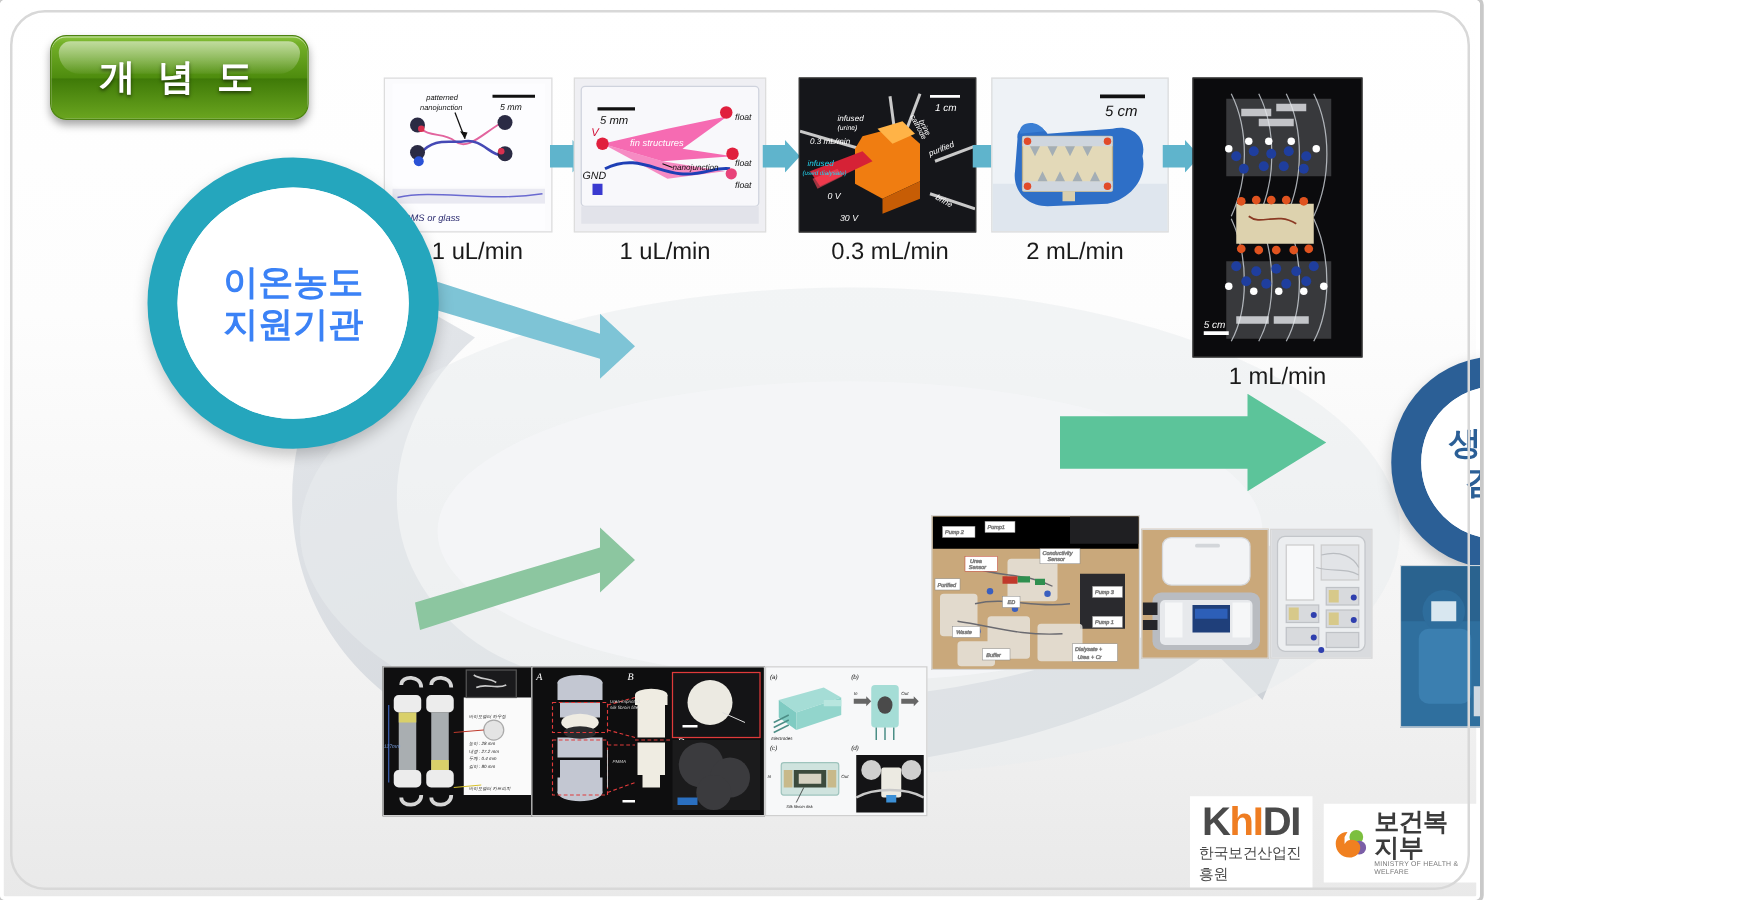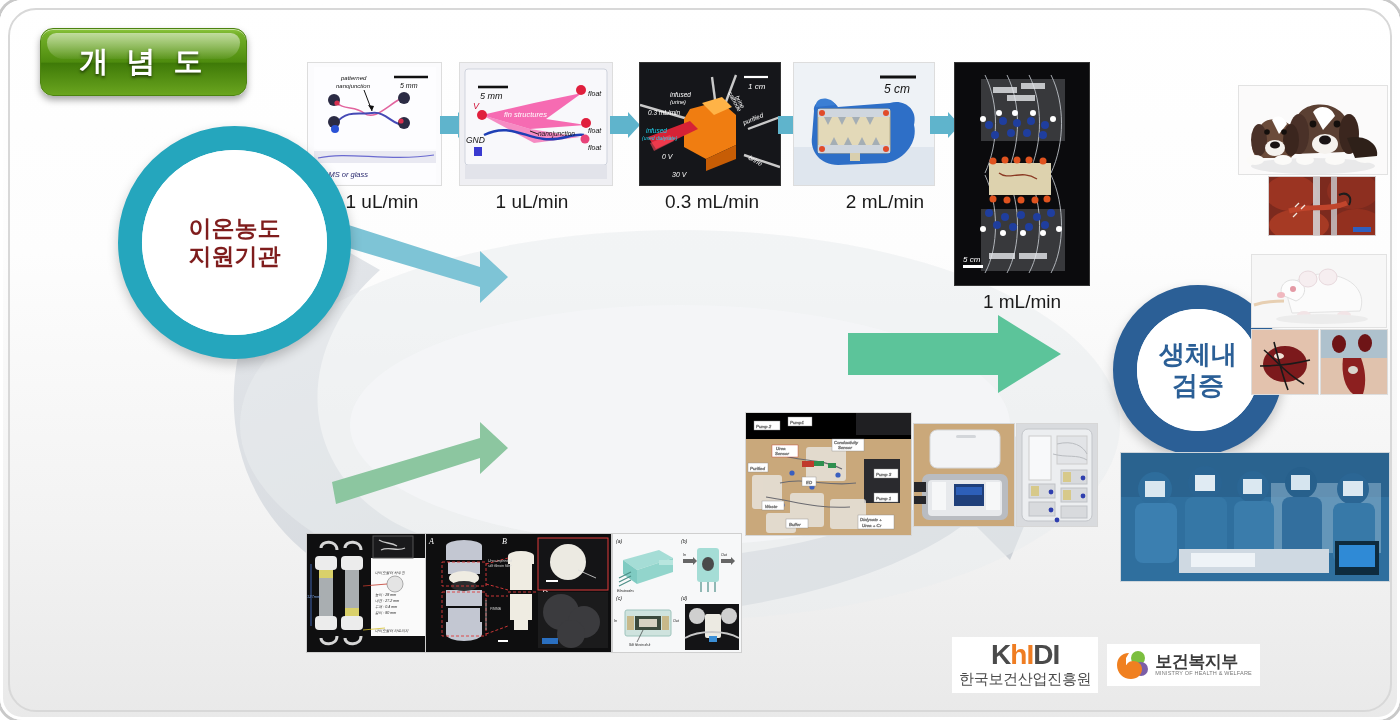--- a/index.html
+++ b/index.html
@@ -2,23 +2,23 @@
 <html><head>
 <meta charset="utf-8">
 <style>
   html,body{margin:0;padding:0;}
   body{
     width:1400px;height:720px;overflow:hidden;
     font-family:"Liberation Sans","DejaVu Sans",sans-serif;
     background:#ffffff;
   }
   #slide{
-    position:relative;width:1400px;height:720px;
+    position:relative;width:1184px;height:720px;
     background:linear-gradient(180deg,#ffffff 0%,#fdfdfd 35%,#f3f3f3 72%,#e9e9e9 100%);
-    border-radius:22px;
+    border-radius:4px;
     box-shadow:inset 0 0 0 3px #ffffff, 0 0 0 3px #c9c9c9;
     overflow:hidden;
   }
   #inner-frame{
     position:absolute;left:8px;top:8px;right:8px;bottom:8px;
     border-radius:28px;
     border:2px solid #d8d8d8;
     pointer-events:none;
   }
 
@@ -51,21 +51,21 @@
     display:flex;align-items:center;justify-content:center;
     text-align:center;line-height:1.18;font-weight:bold;
     box-shadow:0 5px 12px rgba(0,0,0,.22);
     background:#ffffff;
   }
   .circle .inner{
     border-radius:50%;background:#ffffff;width:100%;height:100%;
     display:flex;align-items:center;justify-content:center;
   }
   .c-ion{left:118px;top:126px;width:185px;height:185px;border:24px solid #25a6bd;}
-  .c-ion .inner{color:#7f1d1d;font-size:23px;}
+  .c-ion .inner{color:#3b82f6;font-size:28px;}
   .c-bio{left:124px;top:466px;width:172px;height:172px;border:24px solid #3f8a3f;}
   .c-bio .inner{color:#2b2b2b;font-size:23px;}
   .c-sys{left:588px;top:283px;width:168px;height:168px;border:25px solid #1cab63;}
   .c-sys .inner{color:#1aa85f;font-size:23px;}
   .c-vivo{left:1113px;top:285px;width:122px;height:122px;border:24px solid #2b5f96;}
   .c-vivo .inner{color:#2b5f96;font-size:26px;}
 
   
   .chev{position:absolute;width:30px;height:26px;}
 
@@ -78,29 +78,29 @@
   }
   .invitro{
     position:absolute;left:560px;top:228px;font-size:25px;color:#22a85f;font-weight:600;
   }
   .invitro i{font-style:italic;}
 
   
   .footer{position:absolute;left:952px;top:637px;display:flex;align-items:center;gap:9px;}
   .footer .lab{font-size:21px;font-weight:bold;color:#111;white-space:nowrap;}
   .logo-box{background:#fff;padding:4px 7px;display:flex;flex-direction:column;align-items:center;}
-  .khidi-top{font-size:28px;font-weight:bold;letter-spacing:-1px;line-height:1;}
+  .khidi-top{font-size:32px;font-weight:bold;letter-spacing:-1px;line-height:1;}
   .khidi-top .k{color:#4a4a4a;}
   .khidi-top .h{color:#ef7d22;}
   .khidi-top .i{color:#ef7d22;}
   .khidi-top .di{color:#4a4a4a;}
-  .khidi-sub{font-size:15px;color:#4a4a4a;margin-top:1px;letter-spacing:-.3px;}
+  .khidi-sub{font-size:12px;color:#4a4a4a;margin-top:1px;letter-spacing:-.3px;}
   .mohw{display:flex;align-items:center;gap:6px;background:#fff;padding:5px 8px;}
   .mohw-txt{display:flex;flex-direction:column;line-height:1.05;}
-  .mohw-kr{font-size:17px;font-weight:bold;color:#3b3b3b;letter-spacing:-.5px;}
+  .mohw-kr{font-size:20px;font-weight:bold;color:#3b3b3b;letter-spacing:-.5px;}
   .mohw-en{font-size:5.5px;color:#777;letter-spacing:.2px;}
 </style>
 </head>
 <body>
 
 <div id="slide">
 
   <svg class="swoosh" viewBox="0 0 900 420" preserveAspectRatio="none">
     <defs>
       <linearGradient id="gswoosh" x1="0" y1="0" x2="1" y2="1">
@@ -323,21 +323,21 @@
           <rect x="64" y="190" width="28" height="6"></rect>
       </g>
       <rect x="8" y="202" width="20" height="3" fill="#fff"></rect>
       <text x="8" y="199" font-size="8" fill="#fff" font-family="sans-serif">5 cm</text>
     </svg>
   </div>
 
   <div class="flowlbl" style="left:310px;top:191px;width:128px;">0.1 uL/min</div>
   <div class="flowlbl" style="left:468px;top:191px;width:128px;">1 uL/min</div>
   <div class="flowlbl" style="left:648px;top:191px;width:128px;">0.3 mL/min</div>
-  <div class="flowlbl" style="left:796px;top:191px;width:128px;text-align:right;">2 mL/min</div>
+  <div class="flowlbl" style="left:796px;top:191px;width:128px;">2 mL/min</div>
   <div class="flowlbl" style="left:958px;top:291px;width:128px;">1 mL/min</div>
 
 
   <svg style="position:absolute;left:330px;top:215px;width:180px;height:95px;" viewBox="0 0 180 95">
     <polygon points="6,6 150,52 150,36 178,62 150,88 150,72 2,28" fill="#7ec4d6"></polygon>
   </svg>
   <svg style="position:absolute;left:330px;top:420px;width:180px;height:90px;" viewBox="0 0 180 90">
     <polygon points="6,84 150,38 150,54 178,28 150,2 150,18 2,62" fill="#8cc6a0"></polygon>
   </svg>
 

